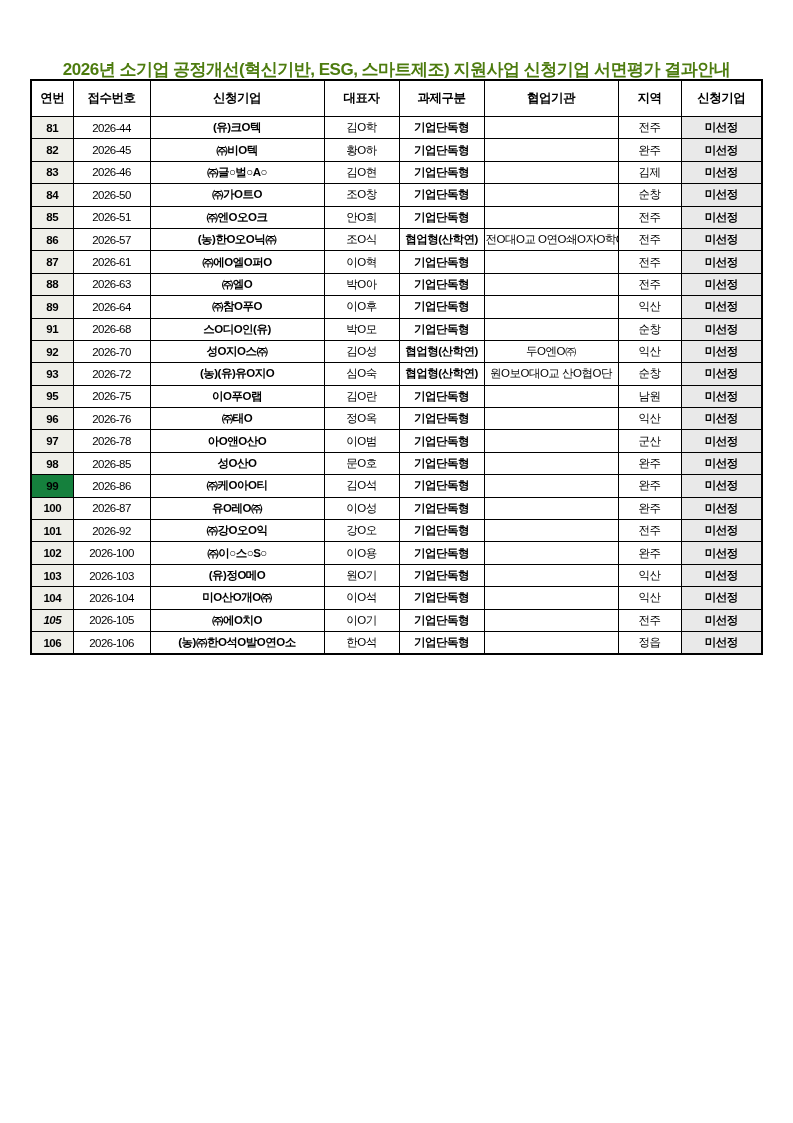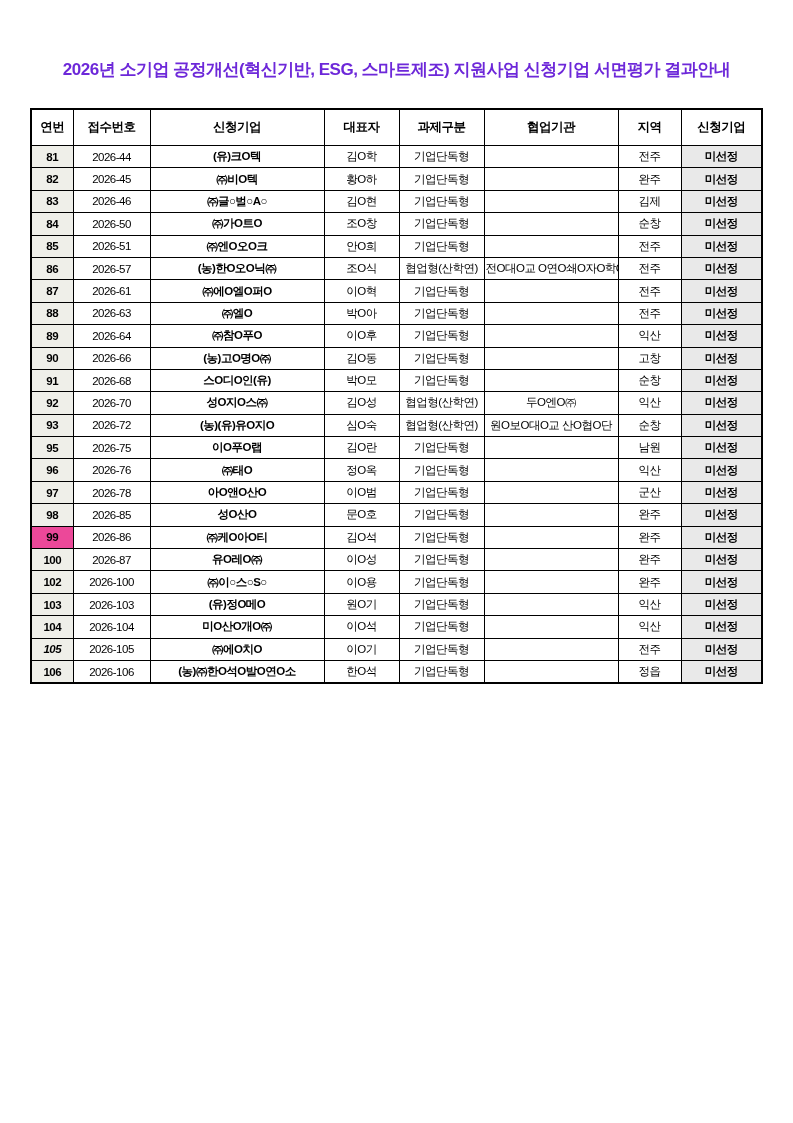--- a/index.html
+++ b/index.html
@@ -16,21 +16,21 @@
     position:absolute;
     top:58px;left:0;right:0;
     text-align:center;
     font-size:17px;
     font-weight:bold;
     letter-spacing:-0.5px;
     margin:0;
   }
   table.results{
     position:absolute;
-    top:108px;left:30px;
+    top:79px;left:30px;
     width:731px;
     border-collapse:collapse;
     table-layout:fixed;
   }
   table.results th, table.results td{
     border:1px solid #000;
     text-align:center;
     vertical-align:middle;
     padding:0 1px;
     overflow:hidden;
@@ -43,30 +43,30 @@
     font-size:12.5px;
     font-weight:bold;
     background:#ffffff;
     border-bottom:1.5px solid #000;
   }
   table.results tbody td{height:21.4px;font-size:11.5px;}
   td.c-no{font-weight:bold;font-size:11px;}
   td.c-receipt{font-size:11px;}
   td.c-company{font-weight:bold;font-size:12px;}
   td.c-ceo{font-size:11.5px;}
-  td.c-category{font-size:11px;}
+  td.c-category{font-size:11px;font-weight:bold;}
   td.c-partner{font-size:10px;}
   td.c-region{font-size:11px;}
   td.c-result{font-weight:bold;font-size:12px;}
 </style>
 </head>
 <body>
 
 <div class="page">
-  <h1 class="title" style="color: #6d28d9;">2026년 소기업 공정개선(혁신기반, ESG, 스마트제조) 지원사업 신청기업 서면평가 결과안내</h1>
+  <h1 class="title" style="color: #4d7c0f;">2026년 소기업 공정개선(혁신기반, ESG, 스마트제조) 지원사업 신청기업 서면평가 결과안내</h1>
 
   <table class="results">
     <colgroup>
       <col style="width:42px">
         <col style="width:77px">
         <col style="width:174px">
         <col style="width:75px">
       <col style="width:85px">
         <col style="width:134px">
         <col style="width:63px">
@@ -169,30 +169,20 @@
     <td class="c-no" style="background: rgb(239, 239, 233);">89</td>
     <td class="c-receipt">2026-64</td>
     <td class="c-company">㈜참O푸O</td>
     <td class="c-ceo">이O후</td>
     <td class="c-category">기업단독형</td>
     <td class="c-partner"></td>
     <td class="c-region">익산</td>
     <td class="c-result" style="background: rgb(233, 233, 233);">미선정</td>
   </tr>
         <tr>
-    <td class="c-no" style="background: rgb(239, 239, 233);">90</td>
-    <td class="c-receipt">2026-66</td>
-    <td class="c-company">(농)고O명O㈜</td>
-    <td class="c-ceo">김O동</td>
-    <td class="c-category">기업단독형</td>
-    <td class="c-partner"></td>
-    <td class="c-region">고창</td>
-    <td class="c-result" style="background: rgb(233, 233, 233);">미선정</td>
-  </tr>
-        <tr>
     <td class="c-no" style="background: rgb(239, 239, 233);">91</td>
     <td class="c-receipt">2026-68</td>
     <td class="c-company">스O디O인(유)</td>
     <td class="c-ceo">박O모</td>
     <td class="c-category">기업단독형</td>
     <td class="c-partner"></td>
     <td class="c-region">순창</td>
     <td class="c-result" style="background: rgb(233, 233, 233);">미선정</td>
   </tr>
         <tr>
@@ -249,37 +239,47 @@
     <td class="c-no" style="background: rgb(239, 239, 233);">98</td>
     <td class="c-receipt">2026-85</td>
     <td class="c-company">성O산O</td>
     <td class="c-ceo">문O호</td>
     <td class="c-category">기업단독형</td>
     <td class="c-partner"></td>
     <td class="c-region">완주</td>
     <td class="c-result" style="background: rgb(233, 233, 233);">미선정</td>
   </tr>
         <tr>
-    <td class="c-no" style="background: #ec4899;">99</td>
+    <td class="c-no" style="background: #15803d;">99</td>
     <td class="c-receipt">2026-86</td>
     <td class="c-company">㈜케O아O티</td>
     <td class="c-ceo">김O석</td>
     <td class="c-category">기업단독형</td>
     <td class="c-partner"></td>
     <td class="c-region">완주</td>
     <td class="c-result" style="background: rgb(233, 233, 233);">미선정</td>
   </tr>
         <tr>
     <td class="c-no" style="background: rgb(239, 239, 233);">100</td>
     <td class="c-receipt">2026-87</td>
     <td class="c-company">유O레O㈜</td>
     <td class="c-ceo">이O성</td>
     <td class="c-category">기업단독형</td>
     <td class="c-partner"></td>
     <td class="c-region">완주</td>
+    <td class="c-result" style="background: rgb(233, 233, 233);">미선정</td>
+  </tr>
+        <tr>
+    <td class="c-no" style="background: rgb(239, 239, 233);">101</td>
+    <td class="c-receipt">2026-92</td>
+    <td class="c-company">㈜강O오O익</td>
+    <td class="c-ceo">강O오</td>
+    <td class="c-category">기업단독형</td>
+    <td class="c-partner"></td>
+    <td class="c-region">전주</td>
     <td class="c-result" style="background: rgb(233, 233, 233);">미선정</td>
   </tr>
         <tr>
     <td class="c-no" style="background: rgb(239, 239, 233); margin-top: 32px;">102</td>
     <td class="c-receipt">2026-100</td>
     <td class="c-company">㈜이○스○S○</td>
     <td class="c-ceo">이O용</td>
     <td class="c-category">기업단독형</td>
     <td class="c-partner"></td>
     <td class="c-region">완주</td>

